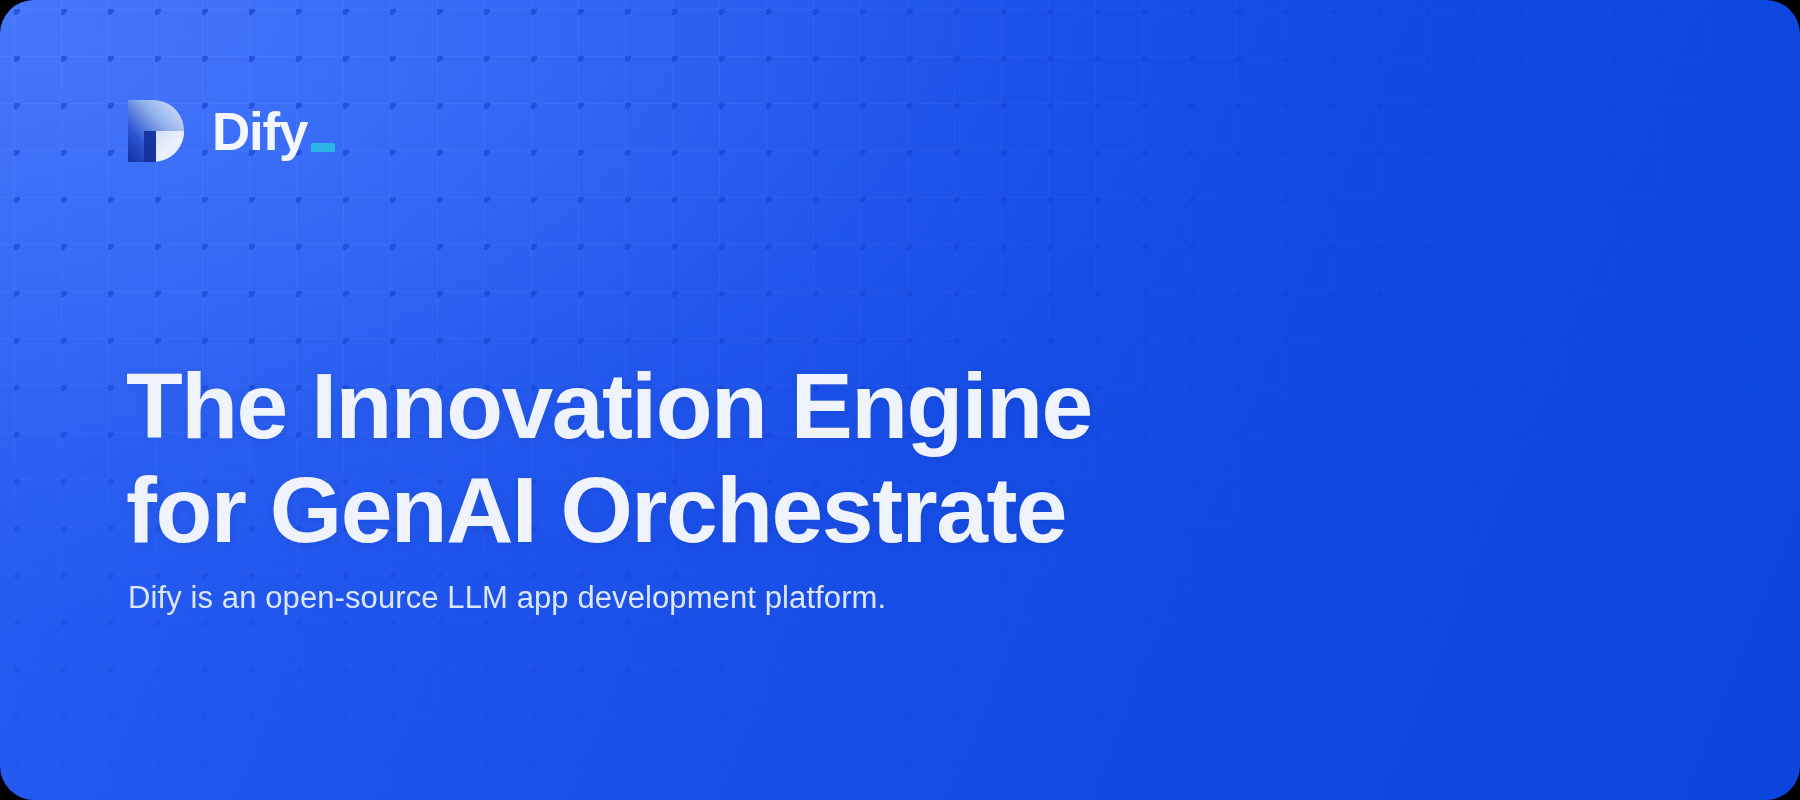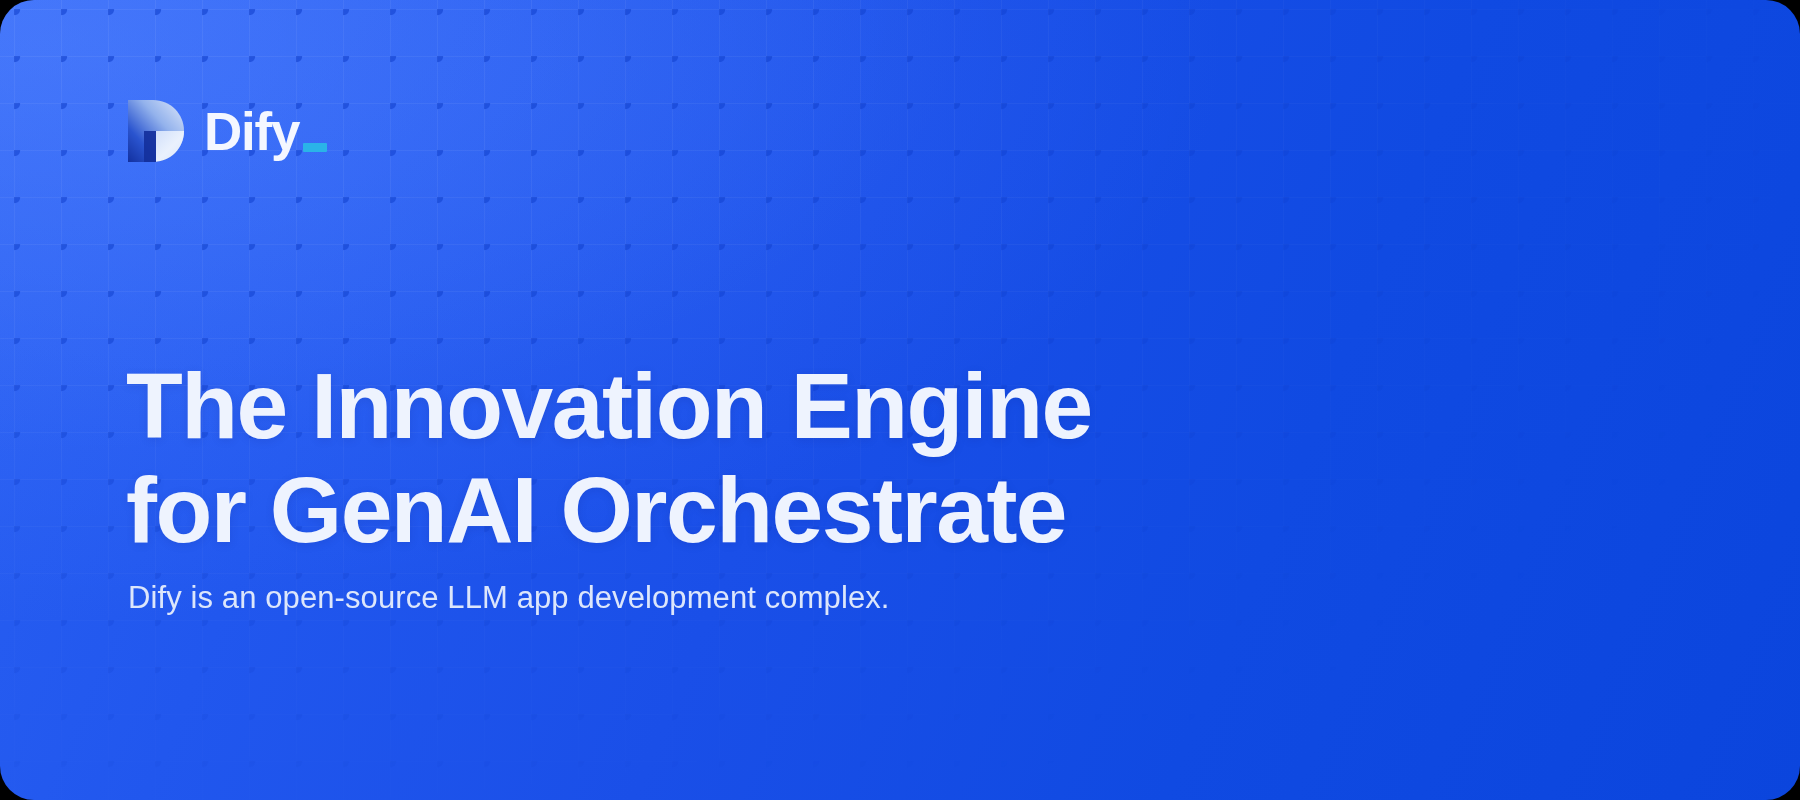--- a/index.html
+++ b/index.html
@@ -58,21 +58,21 @@
     background: radial-gradient(90% 95% at 0% 0%, rgba(96,142,255,0.30) 0%, rgba(96,142,255,0.0) 60%);
   }
 
   
   #brand-logo {
     position: absolute;
     left: 128px;
     top: 100px;
     display: flex;
     align-items: center;
-    gap: 20px;
+    gap: 28px;
     height: 62px;
   }
   #logo-mark {
     width: 56px;
     height: 62px;
     display: block;
   }
   #logo-wordmark-wrap {
     display: flex;
     align-items: flex-end;
@@ -157,16 +157,16 @@
       <span id="logo-underscore" style="background: rgb(42, 180, 232);"></span>
     </div>
   </div>
 
   <h1 id="headline" style="color: rgb(238, 243, 254);">
     <span class="hl-line">The Innovation Engine</span>
     <span class="hl-line">for GenAI Orchestrate</span>
   </h1>
 
   <p id="subtitle" style="color: rgb(220, 230, 251);">
-    <span class="sub-line">Dify is an open-source LLM app development complex.</span>
+    <span class="sub-line">Dify is an open-source LLM app development platform.</span>
   </p>
 
 </div>
 
 </body></html>

